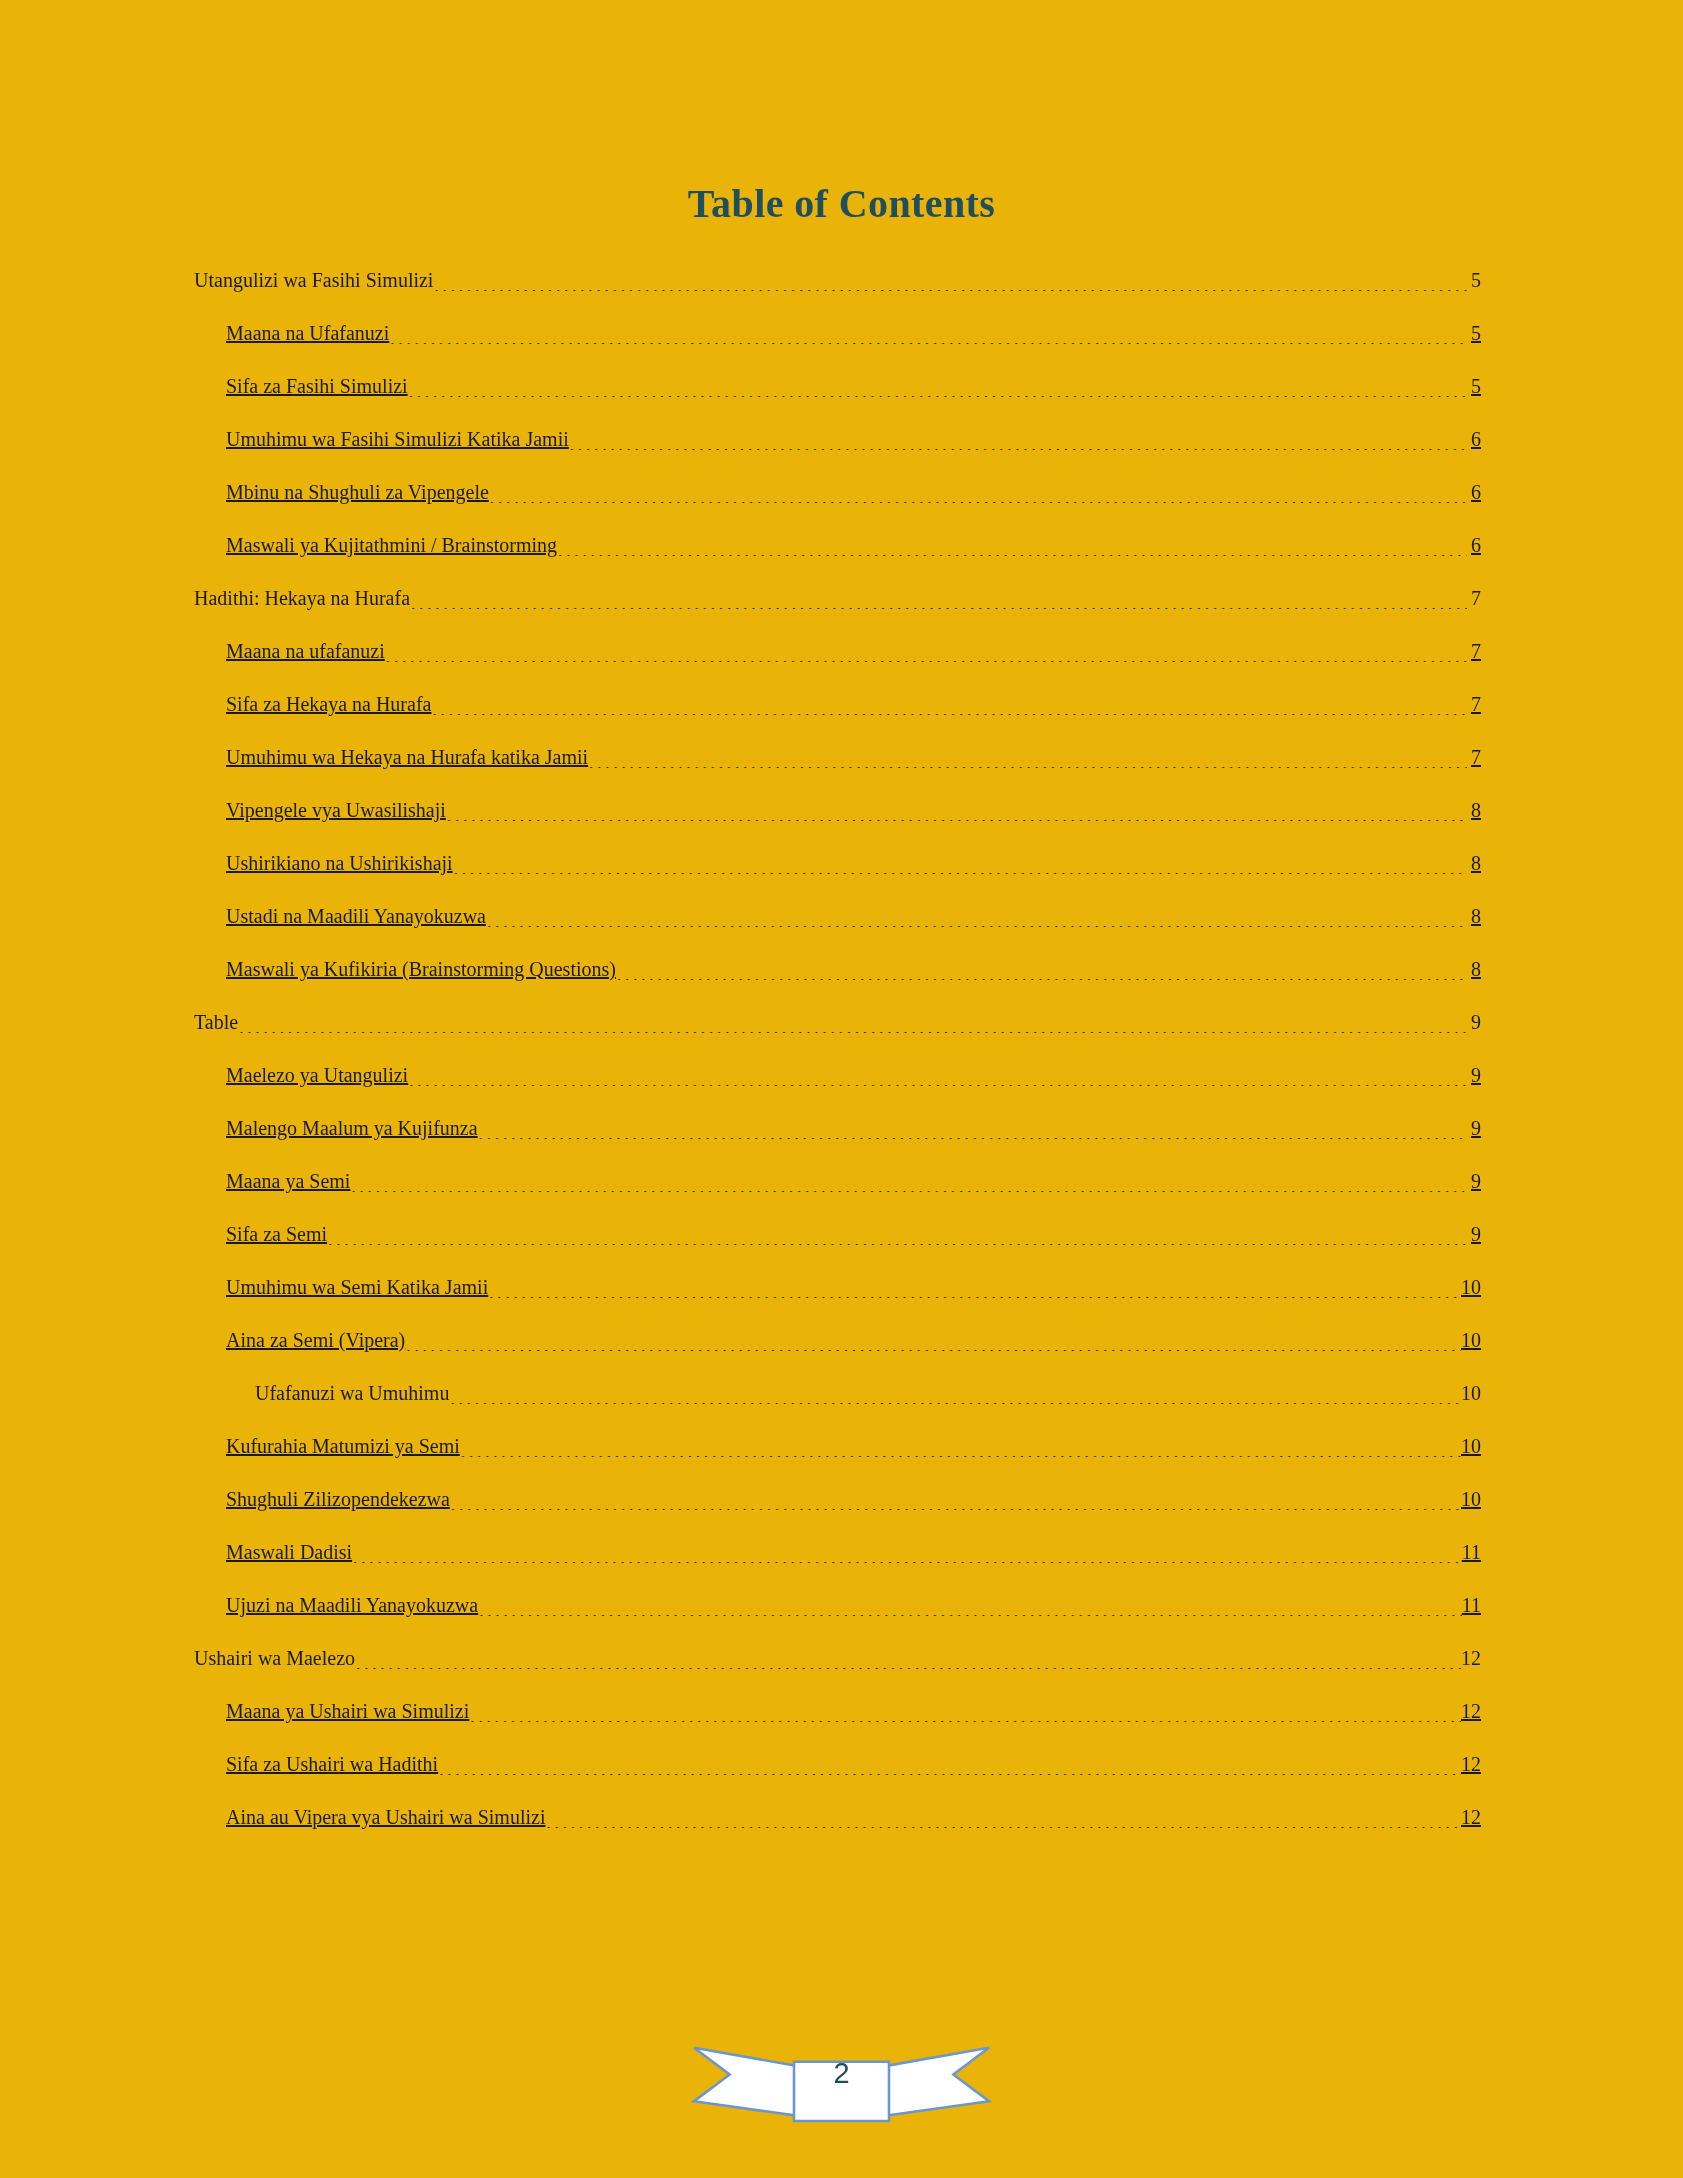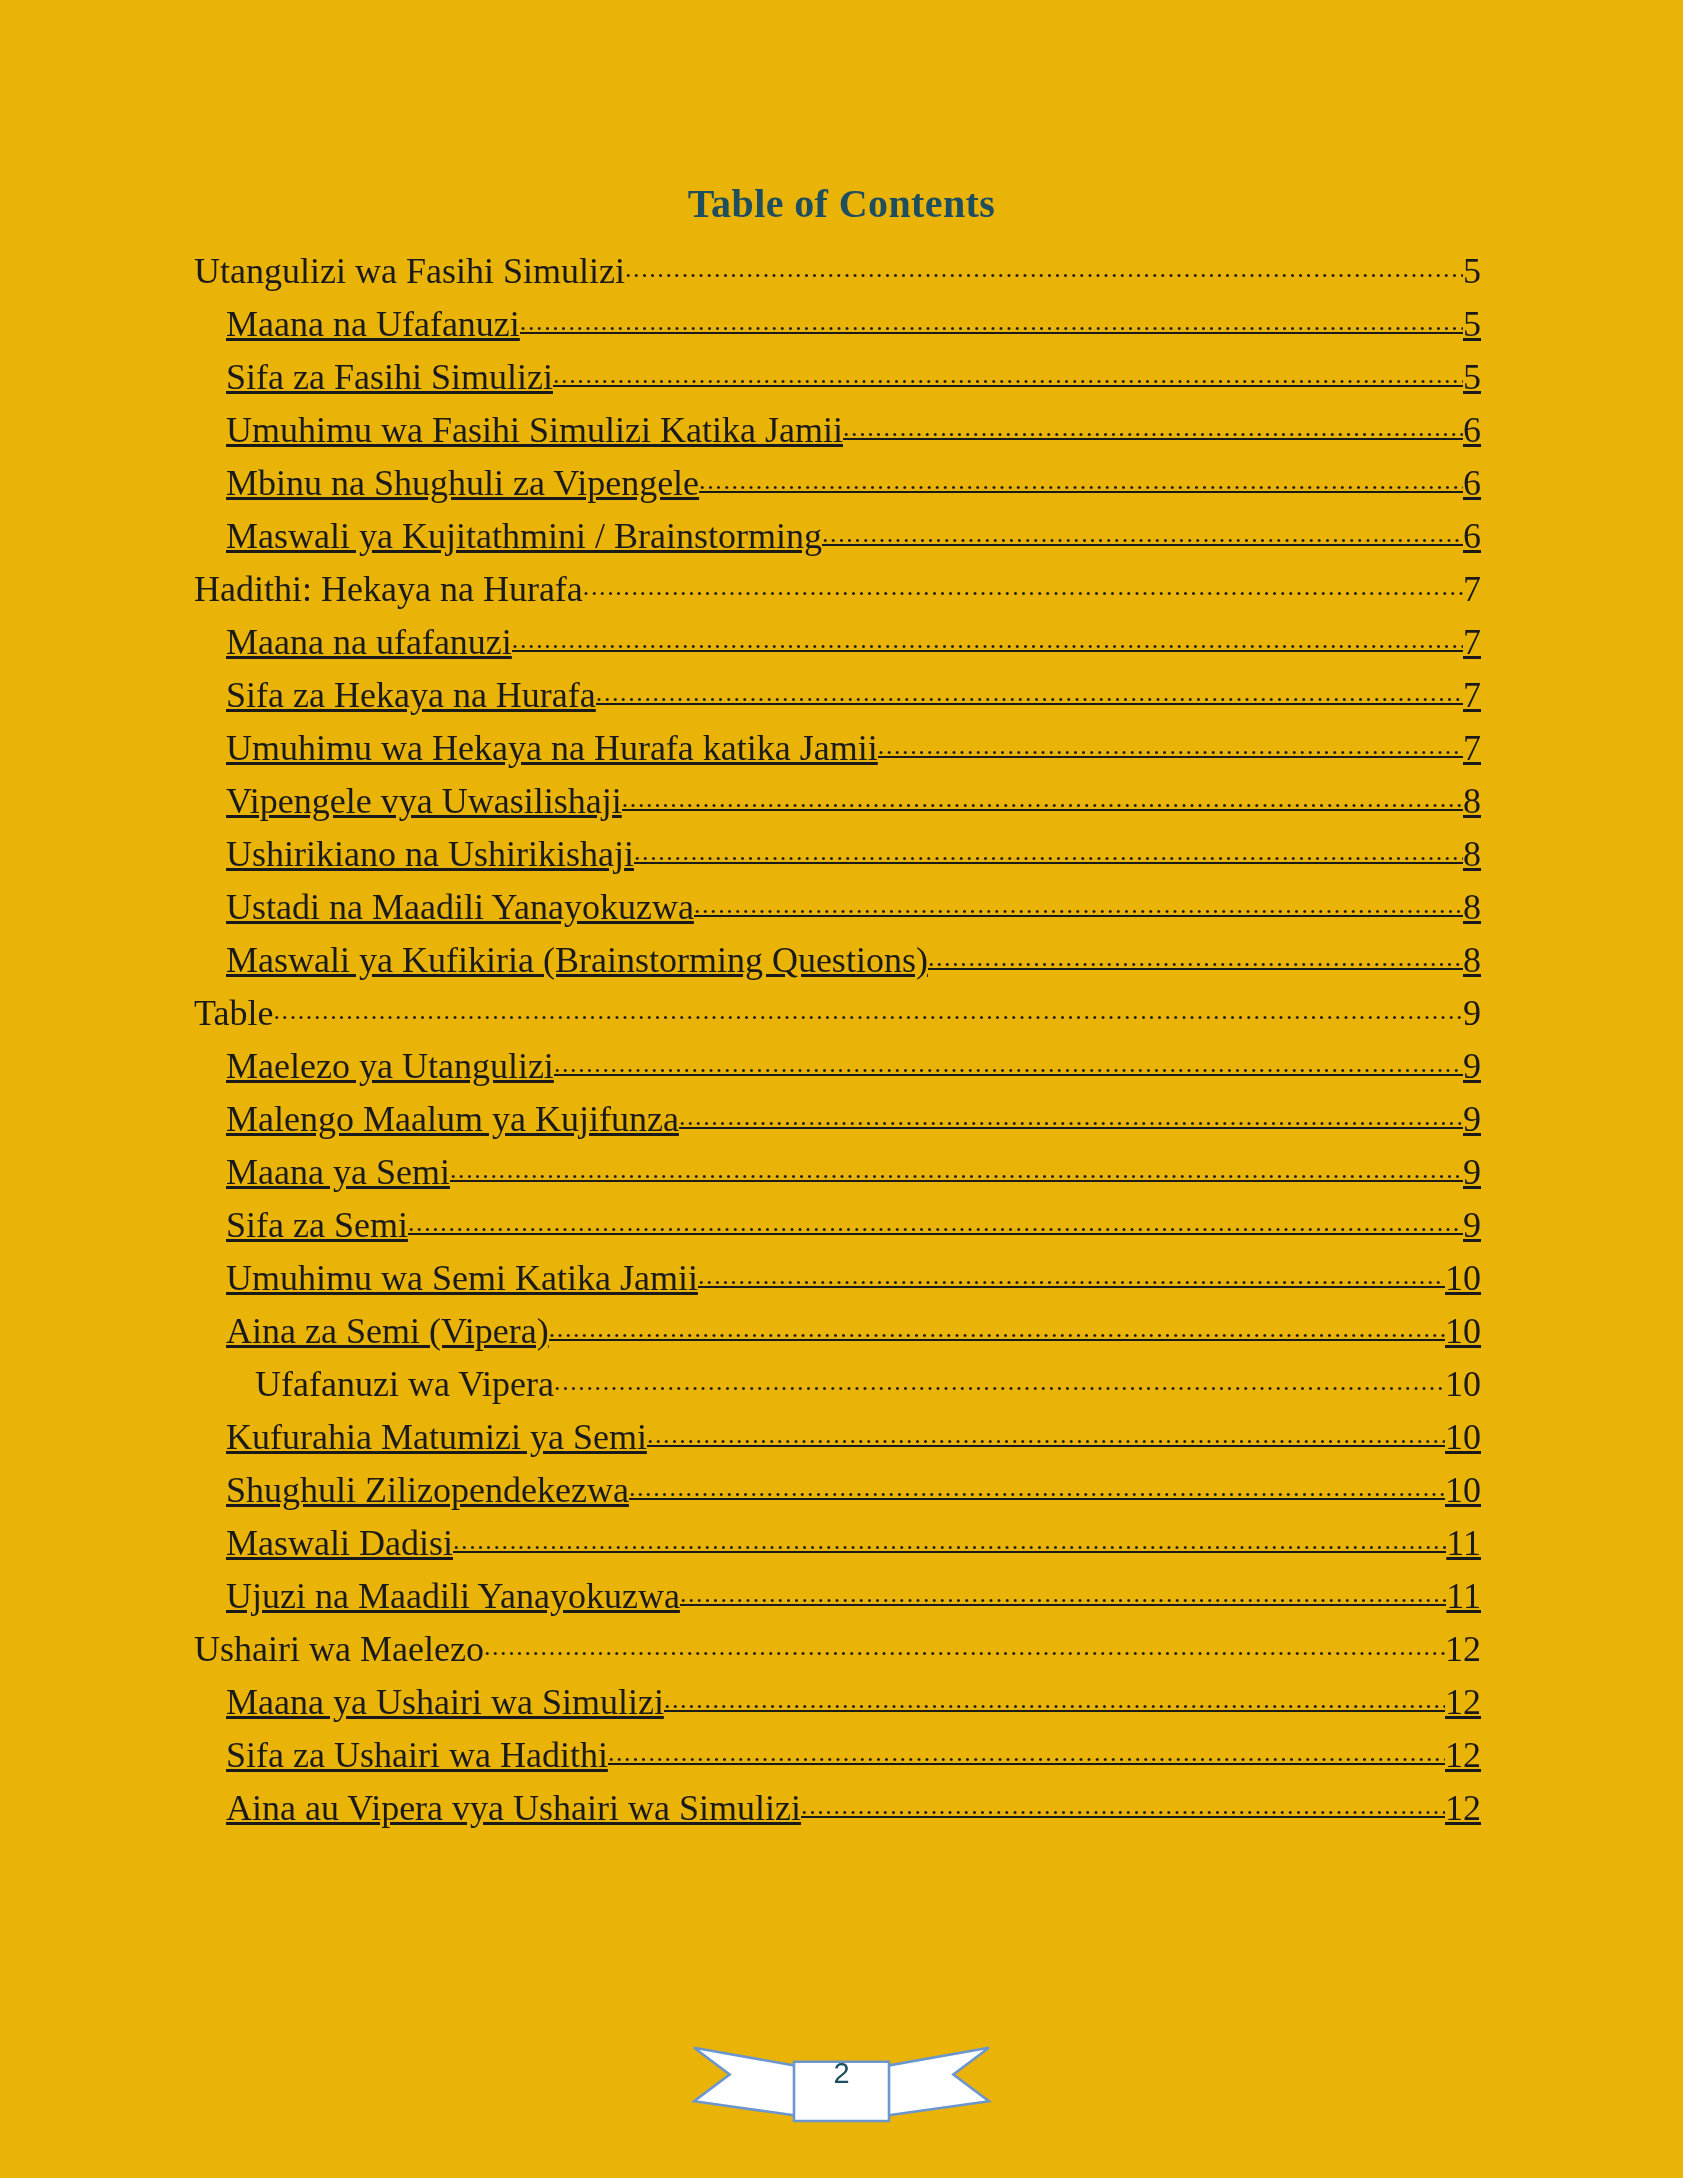--- a/index.html
+++ b/index.html
@@ -40,21 +40,21 @@
     left: 194px;
     top: 238px;
     width: 1287px;
   }
 
   .toc-entry {
     display: flex;
     align-items: flex-end;
     width: 100%;
     height: 53px;
-    font-size: 36px;
+    font-size: 20px;
     color: #1a1a1a;
     line-height: 1.05;
     box-sizing: border-box;
   }
 
   .toc-entry.level-1 { padding-left: 0px; }
   .toc-entry.level-2 { padding-left: 32px; text-decoration: underline; }
   .toc-entry.level-3 { padding-left: 61px; }
 
   .toc-entry .entry-label {
@@ -218,21 +218,21 @@
         <span class="entry-label">Umuhimu wa Semi Katika Jamii</span>
         <span class="entry-leader"></span>
         <span class="entry-page">10</span>
       </div>
       <div class="toc-entry level-2">
         <span class="entry-label">Aina za Semi (Vipera)</span>
         <span class="entry-leader"></span>
         <span class="entry-page">10</span>
       </div>
       <div class="toc-entry level-3">
-        <span class="entry-label">Ufafanuzi wa Vipera</span>
+        <span class="entry-label">Ufafanuzi wa Umuhimu</span>
         <span class="entry-leader"></span>
         <span class="entry-page">10</span>
       </div>
       <div class="toc-entry level-2">
         <span class="entry-label">Kufurahia Matumizi ya Semi</span>
         <span class="entry-leader"></span>
         <span class="entry-page">10</span>
       </div>
       <div class="toc-entry level-2">
         <span class="entry-label">Shughuli Zilizopendekezwa</span>

